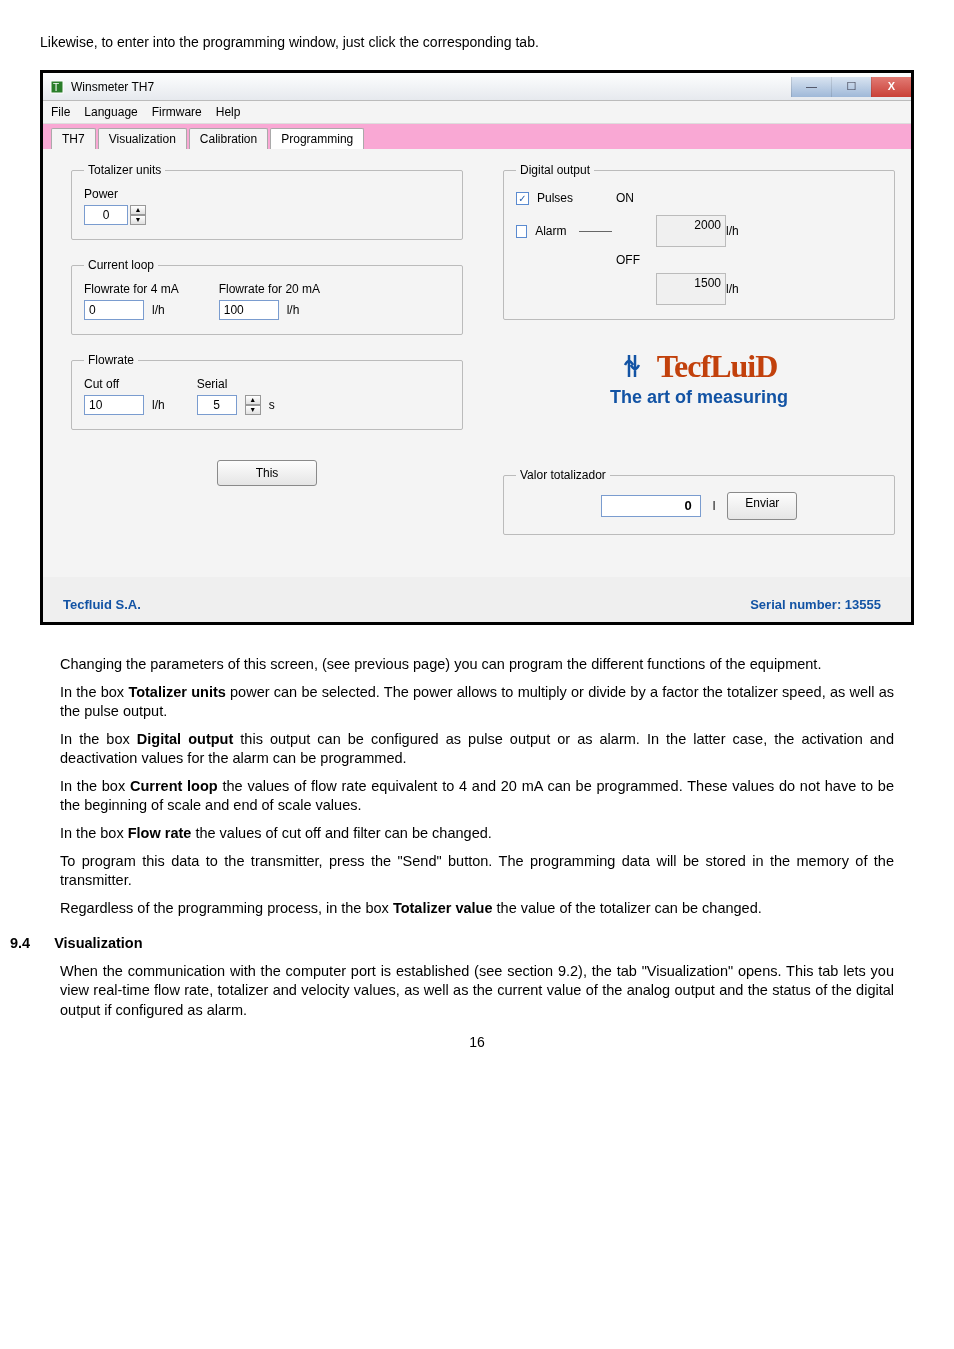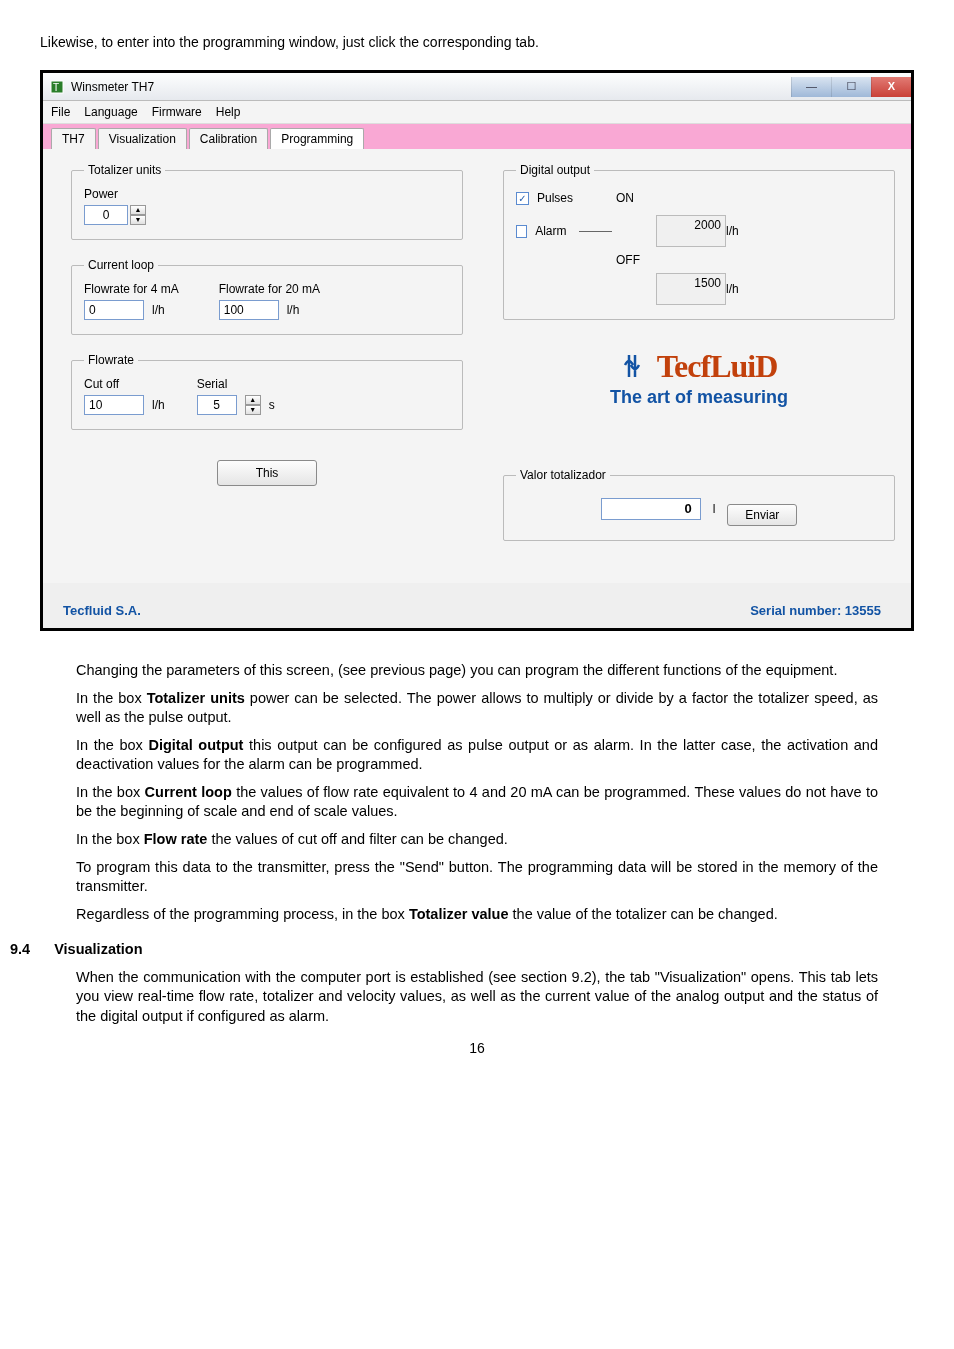--- a/index.html
+++ b/index.html
@@ -158,34 +158,33 @@
     width: 100px; height: 22px;
     border: 1px solid #7a9ccf;
     background: #fff;
     text-align: right;
     padding: 0 8px;
     font-size: 13px;
     line-height: 20px;
     font-weight: bold;
   }
   .enviar-btn {
-    width: 70px; height: 22px;
+    width: 70px; height: 28px;
     background: linear-gradient(#fdfdfd, #e5e5e5);
     border: 1px solid #8a8a8a;
     border-radius: 3px;
     font-size: 12px;
     line-height: 20px;
     text-align: center;
-    margin-top: 12px;
   }
   .footer-row { display: flex; justify-content: space-between; padding: 20px 30px 10px 20px; font-size: 13px; }
   .company { color: #1253a4; font-weight: bold; }
   .serial { color: #1253a4; font-weight: bold; }
   .doc-text { margin-top: 30px; font-size: 14.5px; line-height: 1.35; padding: 0 20px; text-align: justify; }
-  .doc-text p { margin: 8px 16px; }
+  .doc-text p { margin: 8px 0; }
   .section-heading { display: flex; gap: 24px; font-weight: bold; font-size: 14.5px; margin-top: 16px; }
   .page-num { text-align: center; font-size: 14px; margin-top: 14px; }
   .connector-line {
     display: inline-block;
     width: 40px;
     border-top: 1px solid #666;
     vertical-align: middle;
     margin: 0 4px;
   }
 </style>

